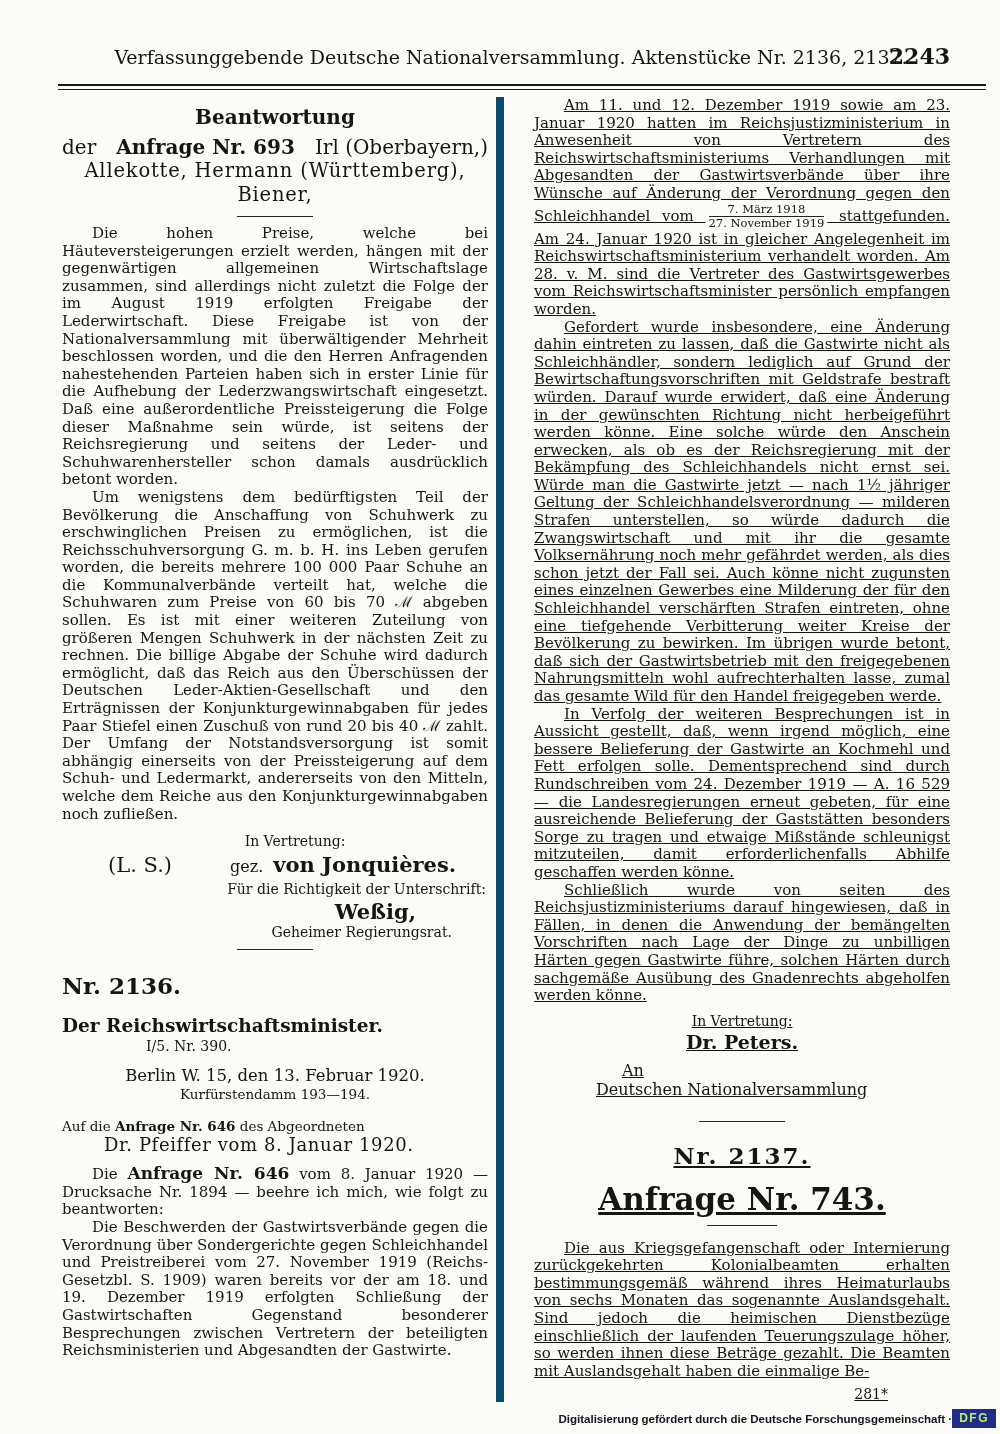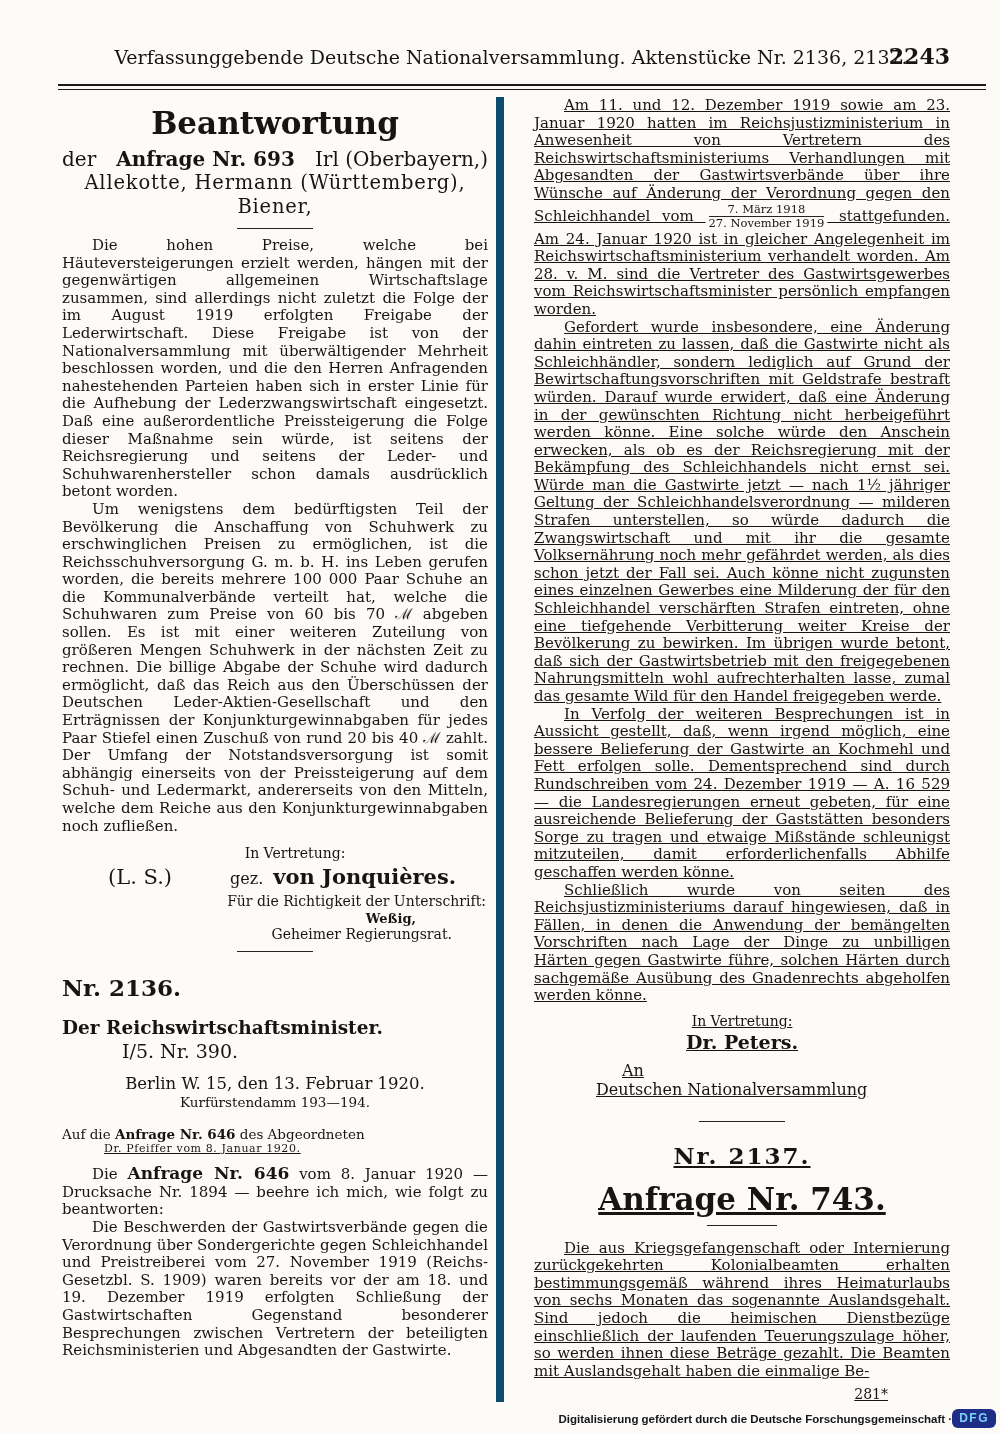--- a/index.html
+++ b/index.html
@@ -16,63 +16,63 @@
   .rule-double { position:absolute; top:84px; left:58px; width:928px;
     border-top:2px solid #1c1a18; border-bottom:1px solid #1c1a18; height:3px; }
   
   .columns { position:absolute; top:97px; left:62px; width:896px; display:flex; align-items:stretch; }
   .col-left  { width:434px; padding-right:8px; box-sizing:border-box; }
   .col-right { width:454px; border-left:8px solid #0c4a6e; padding-left:30px; box-sizing:border-box;text-decoration:underline; }
   
   .bt { font-size:15px; line-height:17.6px; text-align:justify; text-indent:30px; margin:0; }
   .hr-short { border:none; border-top:1.5px solid #25221f; width:76px; margin:9px auto 8px; }
   
-  .l-title { font-weight:bold; font-size:31px; text-align:center; margin:8px 0 6px; }
+  .l-title { font-weight:bold; font-size:20px; text-align:center; margin:8px 0 6px; }
   .l-sub1 { display:flex; justify-content:space-between; font-size:20px; line-height:24px; }
   .l-sub1 .bold { font-weight:bold; }
   .l-sub2 { font-size:19.5px; line-height:24px; text-align:center; letter-spacing:0.8px; }
   .l-sub3 { font-size:19.5px; line-height:24px; text-align:center; letter-spacing:0.8px; }
   .sig-vertretung { text-align:center; font-size:14px; margin:10px 0 3px; padding-left:40px; }
   .sig-row { display:flex; align-items:baseline; margin:2px 0 4px; }
   .sig-ls { font-size:21px; margin-left:46px; }
   .sig-gez { font-size:16px; margin-left:58px; }
   .sig-name { font-weight:bold; font-size:21px; margin-left:10px; }
   .sig-richtigkeit { text-align:right; font-size:14px; margin:4px 2px 0 0; }
-  .sig-name2 { text-align:right; font-weight:bold; font-size:13px; padding-right:72px; margin-top:2px; }
+  .sig-name2 { text-align:right; font-weight:bold; font-size:21px; padding-right:72px; margin-top:2px; }
   .sig-title2 { text-align:right; font-size:14px; padding-right:36px; }
   .sec-no { text-align:left; font-weight:bold; font-size:23px; margin:22px 0 16px; }
   .minister { font-weight:bold; font-size:18.5px; margin:0; }
-  .ref { font-size:19px; margin:2px 0 12px 60px; }
+  .ref { font-size:14px; margin:2px 0 12px 84px; }
   .place-date { text-align:center; font-size:16.5px; margin:0; }
   .street { text-align:center; font-size:13.5px; margin:1px 0 16px; }
   .auf1 { font-size:13.5px; margin:0; }
   .auf1 .bold { font-weight:bold; }
-  .auf2 { font-size:11px; margin:0 0 10px 42px; letter-spacing:0.6px;text-decoration:underline; }
+  .auf2 { font-size:18px; margin:0 0 10px 42px; letter-spacing:0.6px; }
   .p646 .bold { font-weight:bold; font-size:17px; }
   
   .fraction { display:inline-block; vertical-align:middle; text-align:center;
     font-size:11.5px; line-height:13.5px; text-indent:0; margin:0 3px; }
   .frac-top { display:block; }
   .frac-bottom { display:block; border-top:1px solid #25221f; }
   .r-sig-vertretung { text-align:center; font-size:14px; margin:8px 0 2px; }
   .r-sig-name { text-align:center; font-weight:bold; font-size:19px; margin:0 0 8px; }
   .addr-an { font-size:16px; margin:4px 0 0 88px; }
   .addr-l1 { font-size:16px; margin:0; }
   .addr-l2 { font-size:16px; margin:0 0 0 62px; }
   .addr-l3 { font-size:16px; margin:0; text-align:right; padding-right:108px; }
   .hr-mid { border:none; border-top:1.5px solid #25221f; width:86px; margin:22px auto 20px; }
   .sec-no-r { text-align:center; font-weight:bold; font-size:23px; margin:10px 0 12px; letter-spacing:2px; }
   .anfrage-title { text-align:center; font-weight:bold; font-size:31px; margin:0 0 8px; }
   .hr-743 { border:none; border-top:1.5px solid #25221f; width:70px; margin:0 auto 14px; }
   .sheet-mark { text-align:right; font-size:14px; padding-right:62px; margin-top:6px; }
   
   .footer { position:absolute; right:4px; bottom:6px; display:flex; align-items:center; 
     font-family:"Liberation Sans", sans-serif; font-weight:bold; font-size:11.5px; color:#14141c; }
-  .dfg-logo { background:#1e2d85; color:#7dd3fc; padding:2px 7px 3px; font-size:12px;
-    letter-spacing:1.5px; font-weight:bold;border-radius:6px; }
+  .dfg-logo { background:#1e2d85; color:#bef264; padding:2px 7px 3px; font-size:12px;
+    letter-spacing:1.5px; font-weight:bold; }
 </style>
 </head>
 <body>
 
 <div class="page">
 
   <div class="header">
     <div class="header-line">
       <span>Verfassunggebende Deutsche Nationalversammlung.</span>
       <span class="bold">Aktenstücke Nr.</span>

